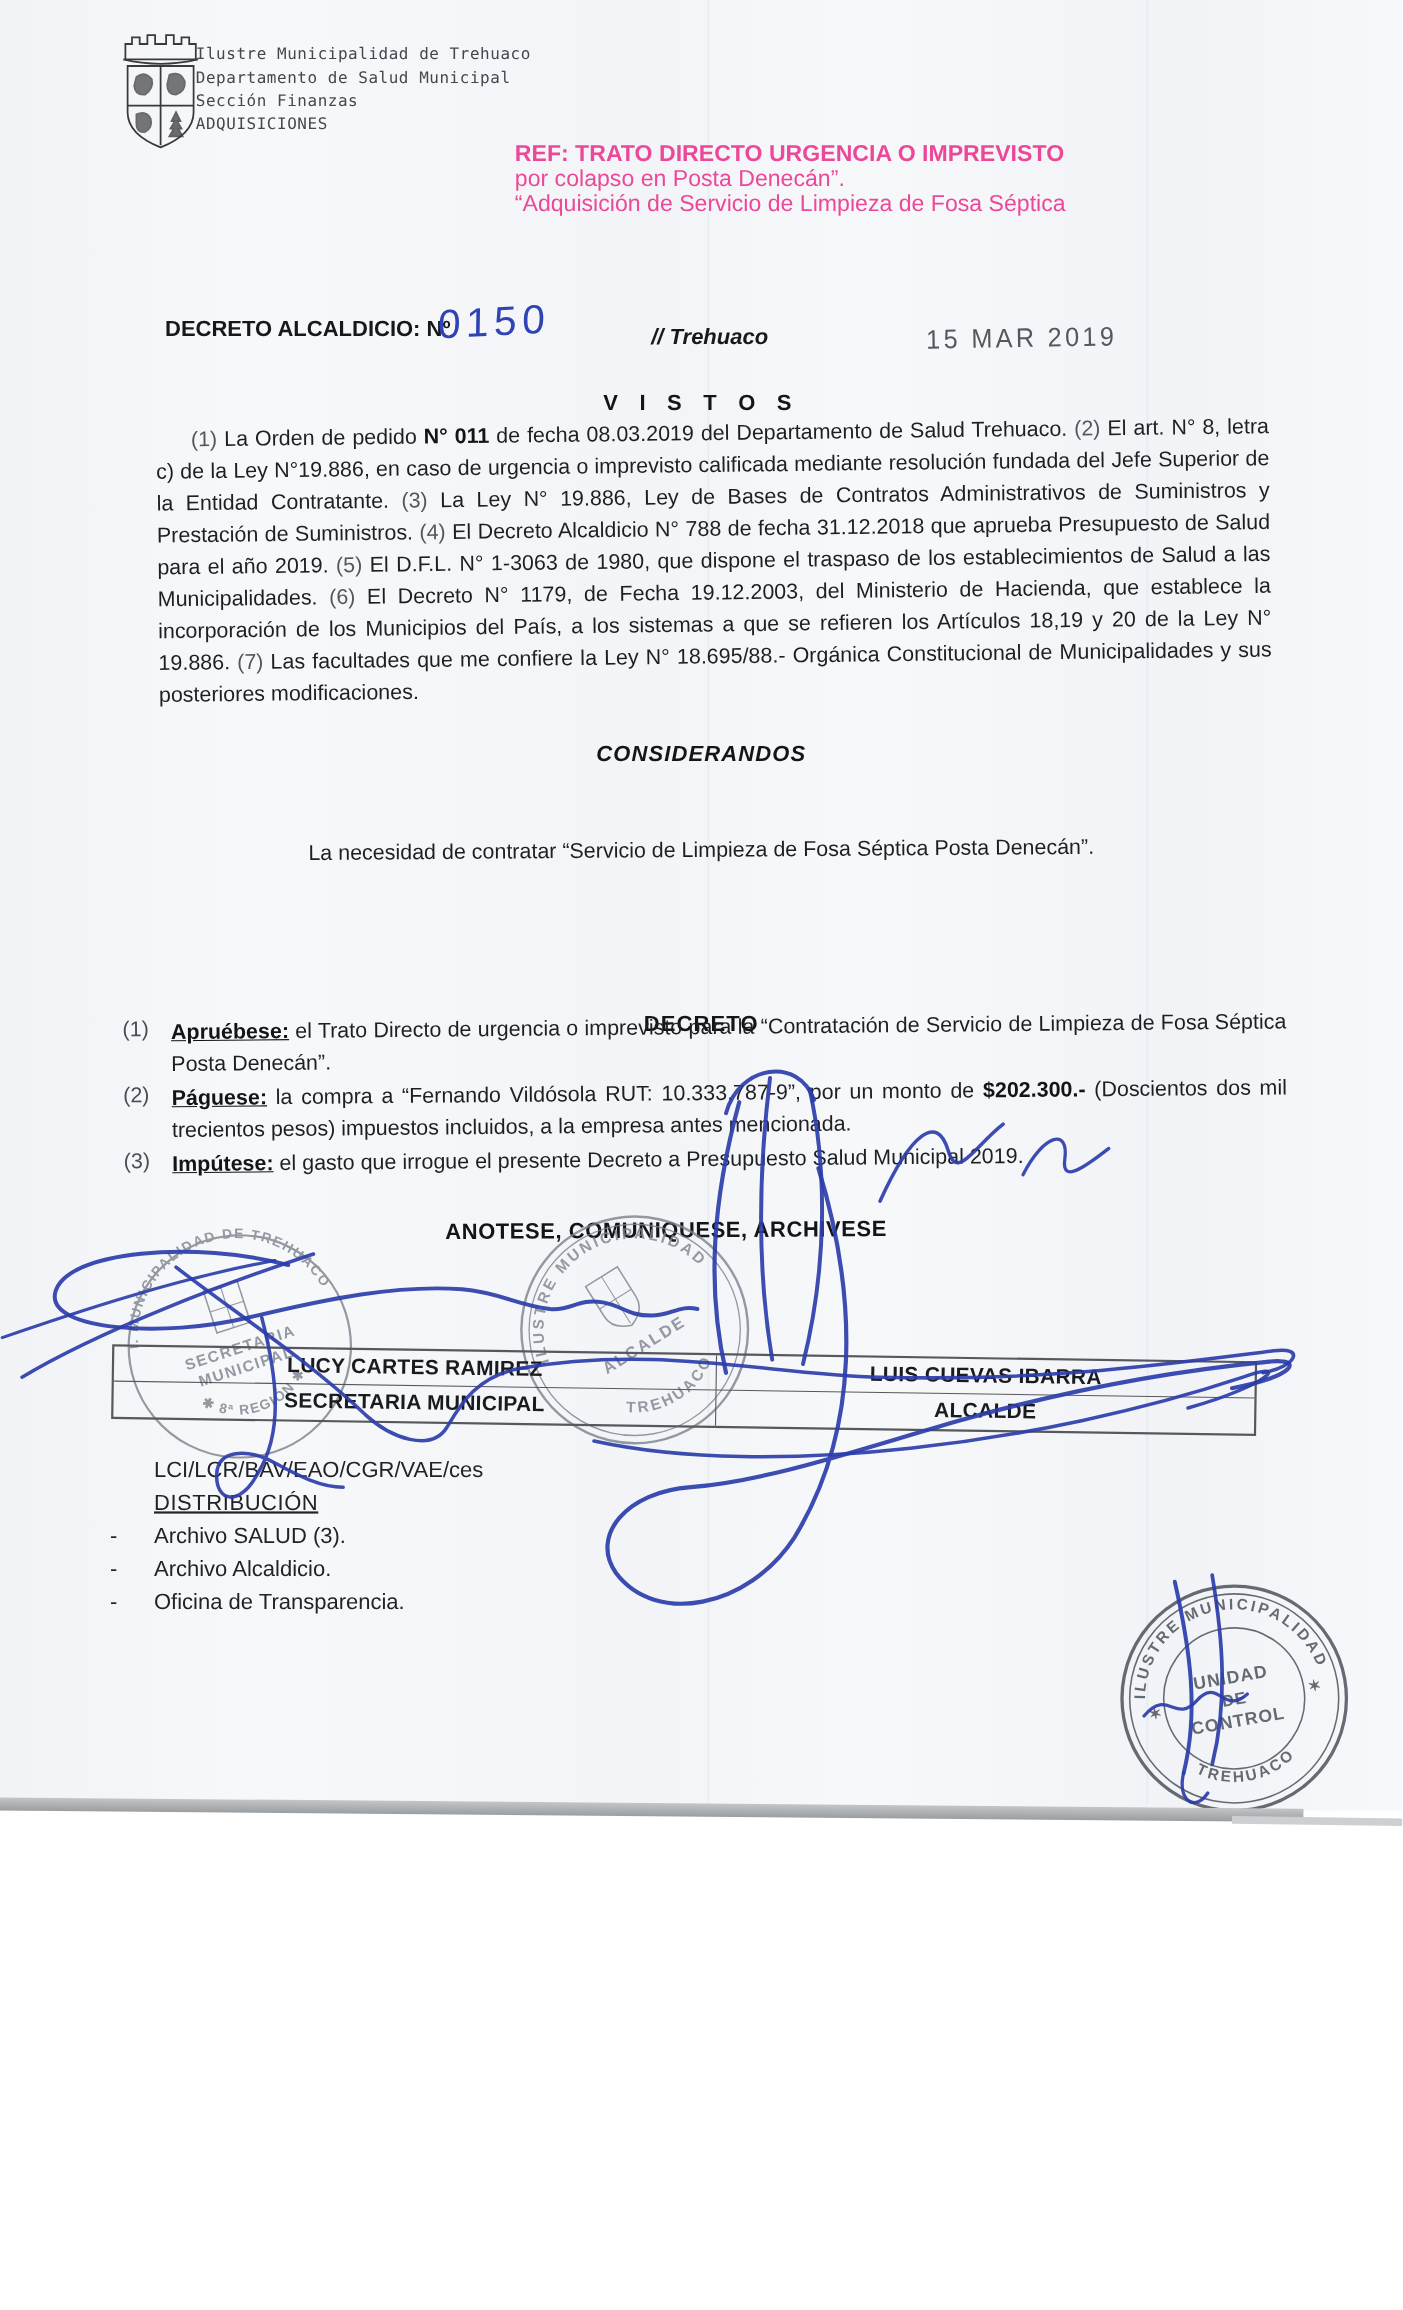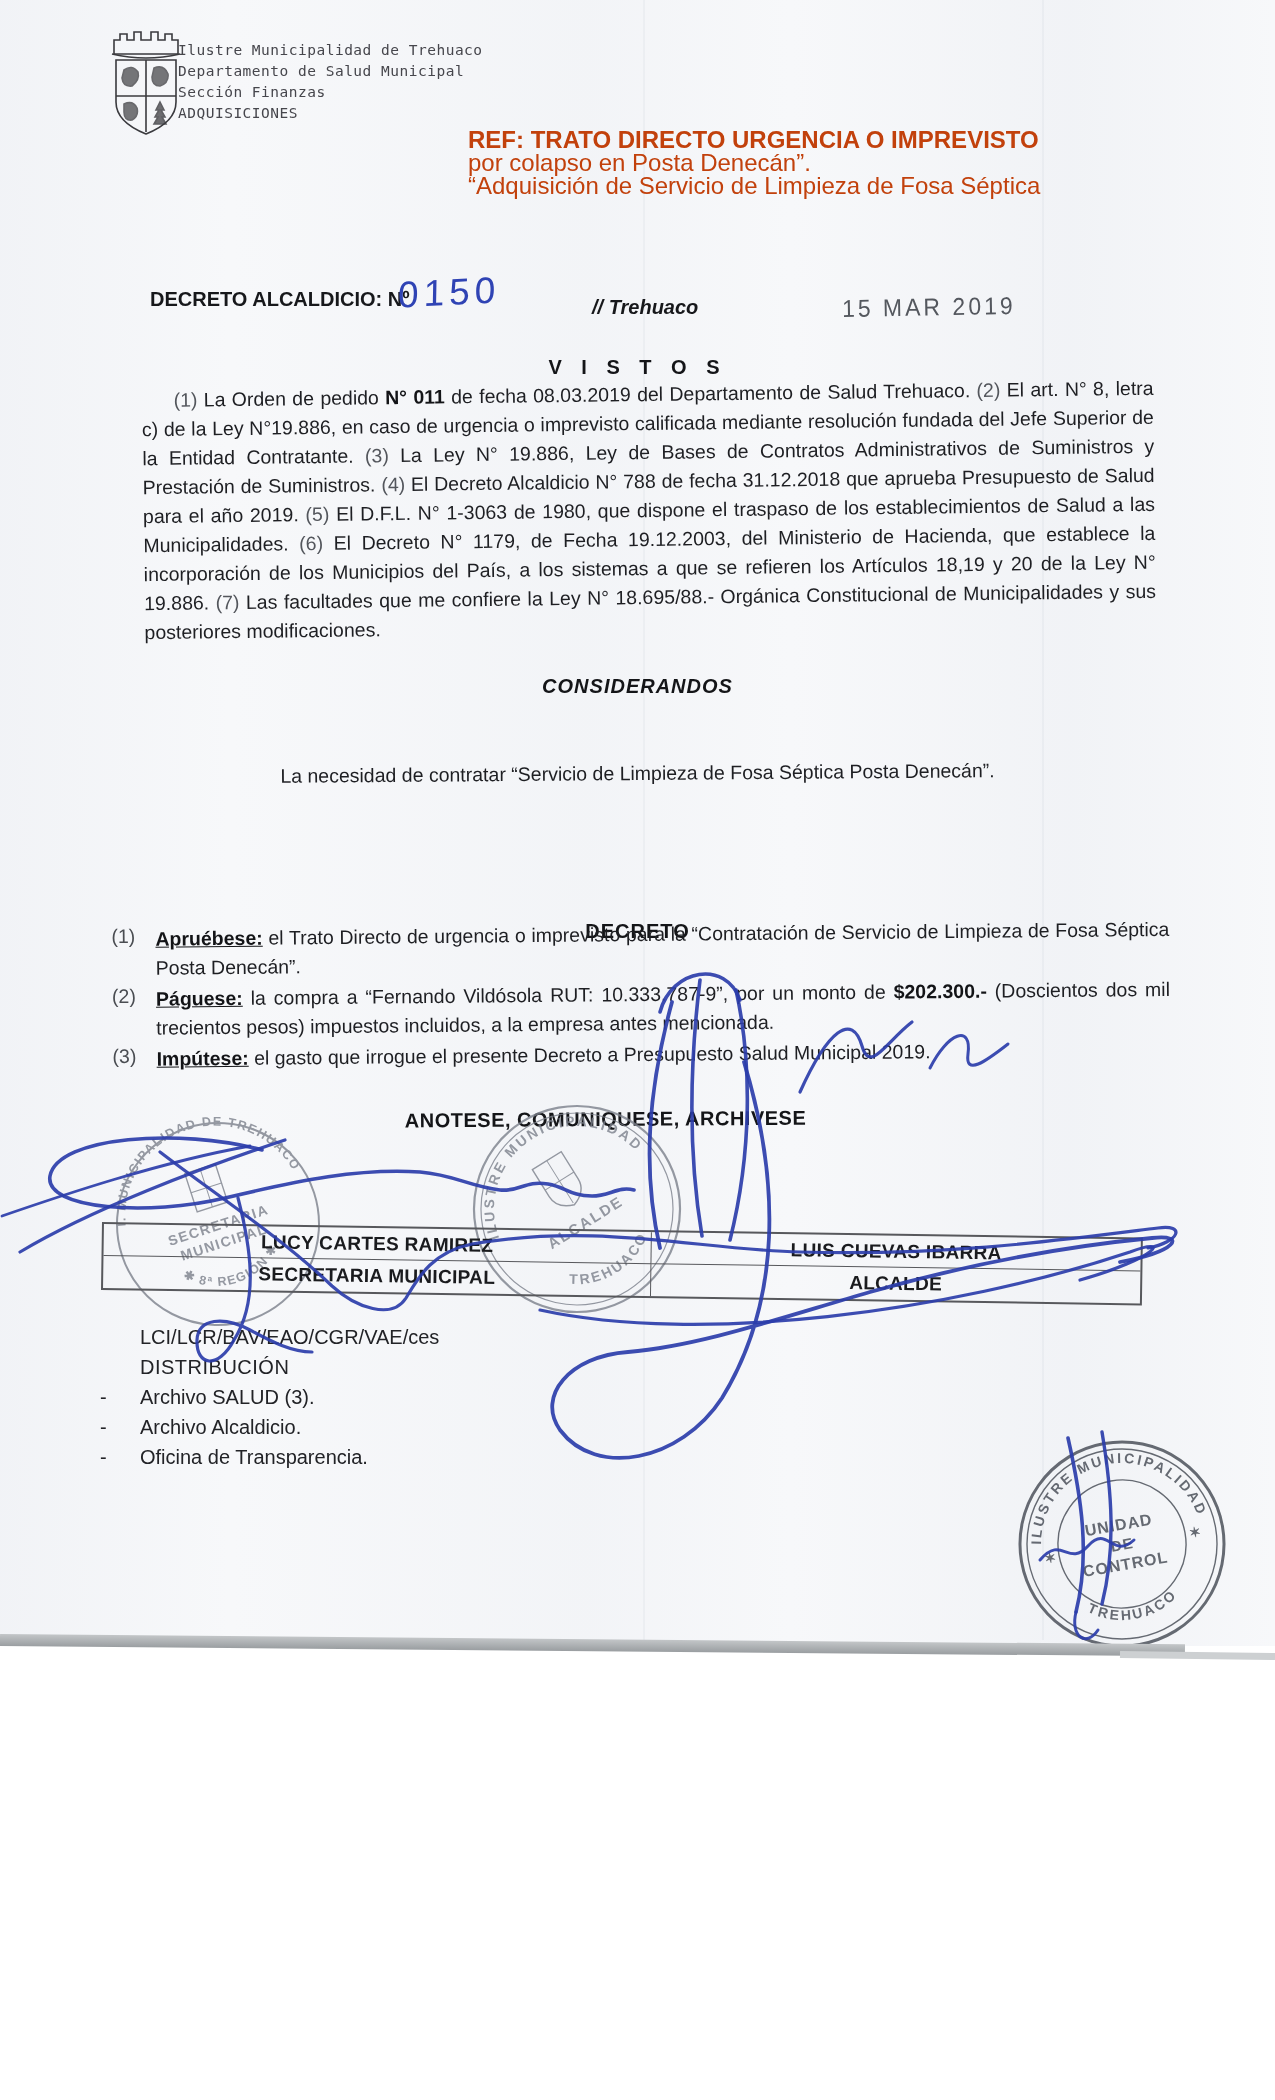--- a/index.html
+++ b/index.html
@@ -14,21 +14,21 @@
          background:linear-gradient(180deg,#c3c6c8,#9a9ea1);transform:rotate(0.5deg);transform-origin:left center;}
   .scan-shadow2{position:absolute;left:1120px;top:1652px;width:155px;height:7px;background:#cdd0d2;transform:rotate(0.8deg);}
 
   
   .crest{position:absolute;left:100px;top:24px;width:92px;height:122px;}
   .org{position:absolute;left:178px;top:40px;width:330px;text-align:left;
        font-family:"DejaVu Sans Mono",monospace;font-size:14.5px;line-height:21px;
        color:#46464c;letter-spacing:0.5px;}
 
   
-  .ref{position:absolute;left:468px;top:128px;width:580px;font-size:24px;line-height:23px;color:#c2410c;}
+  .ref{position:absolute;left:468px;top:128px;width:580px;font-size:21px;line-height:23px;color:#ec4899;}
   .ref .r1{font-weight:bold;}
 
   
   .dec-label{position:absolute;left:150px;top:288px;font-size:20px;font-weight:bold;color:#17181b;}
   .dec-num{position:absolute;left:398px;top:272px;font-size:37px;color:#2f43b4;
            letter-spacing:5px;transform:rotate(-3deg) skewX(-4deg);font-weight:400;}
   .dec-place{position:absolute;left:592px;top:296px;font-size:20px;font-weight:bold;color:#17181b;font-style:italic;}
   .dec-date{position:absolute;left:842px;top:294px;font-size:23px;color:#43474e;
             letter-spacing:3px;transform:rotate(-1deg) scaleY(1.06);font-weight:500;opacity:0.9;}
 
@@ -56,21 +56,21 @@
              border:2px solid #57585c;transform:rotate(0.85deg);transform-origin:left top;
              background:rgba(255,255,255,0.0);}
   .sig-cell{display:flex;align-items:center;justify-content:center;font-weight:bold;
             font-size:19px;color:#1a1b1e;letter-spacing:0.3px;}
   .sig-cell.c1{border-right:1.5px solid #57585c;}
   .sig-cell.r1{border-bottom:1.5px solid #57585c;}
 
   
   .foot{position:absolute;left:100px;top:1322px;font-size:20px;line-height:30px;color:#222327;}
   .foot .indent{margin-left:40px;}
-  .foot .dist-title{letter-spacing:0.5px;}
+  .foot .dist-title{text-decoration:underline;letter-spacing:0.5px;}
   .dist-row{display:flex;}
   .dist-row .dash{width:40px;flex:none;}
 
   
   .stamp{position:absolute;overflow:visible;}
   .stamp-ink{stroke:#7c818c;fill:none;opacity:0.8;}
   .stamp-ink text{fill:#7c818c;stroke:none;}
   .stamp-ink.dark{stroke:#565b64;opacity:0.9;}
   .stamp-ink.dark text{fill:#565b64;}
   .ring-text{font-family:"Liberation Sans",sans-serif;font-size:14px;letter-spacing:2.5px;font-weight:bold;}

